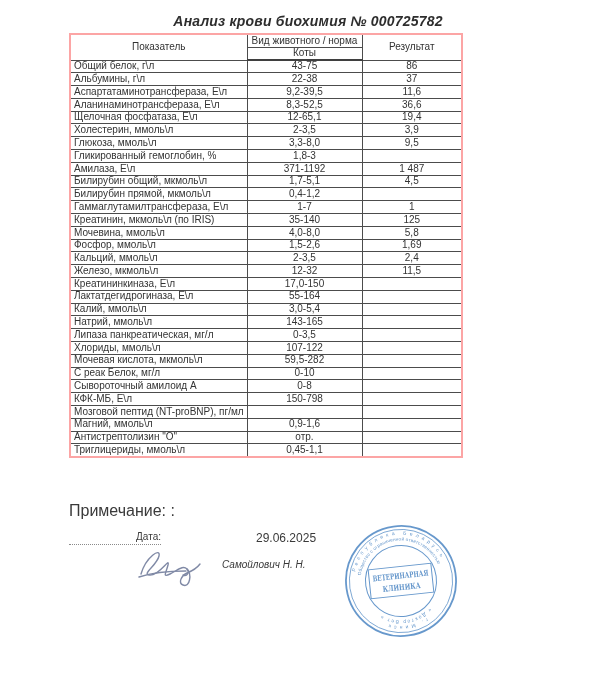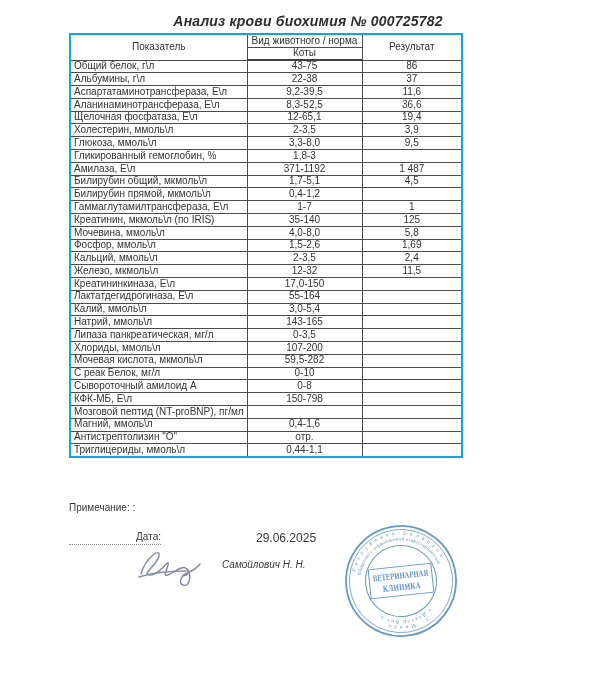--- a/index.html
+++ b/index.html
@@ -7,32 +7,32 @@
     position:relative;width:600px;height:683px;background:#ffffff;overflow:hidden;
     font-family:"Liberation Sans", sans-serif;color:#333;
   }
   .title{
     position:absolute;top:13px;left:8px;width:100%;text-align:center;
     font-size:14px;font-weight:bold;font-style:italic;color:#2e2e2e;letter-spacing:.2px;
   }
   table.results{
     position:absolute;left:69px;top:33px;width:392px;
     border-collapse:collapse;table-layout:fixed;
-    border:2px solid #0ea5e9;
+    border:2px solid #fca5a5;
   }
   table.results td{
     border:1px solid #4c4c4c;font-size:10px;line-height:1.05;color:#333;
     padding:0 3px;height:12.8px;overflow:hidden;white-space:nowrap;box-sizing:border-box;
   }
   table.results td.h{text-align:center;height:13px;}
   td.normh{border-bottom:2px solid #3f3f3f;}
   table.results thead tr:last-child td{border-bottom:2px solid #3f3f3f;}
   .c-name{text-align:left;margin-left:28px;}
   .c-norm,.c-result{text-align:center;}
-  .note{position:absolute;left:69px;top:502px;font-size:10px;color:#3a3a3a;}
+  .note{position:absolute;left:69px;top:502px;font-size:16px;color:#3a3a3a;}
   .date-row{position:absolute;left:69px;top:531px;font-size:10px;color:#3a3a3a;text-align:right;}
   .dotted{display:inline-block;border-bottom:1px dotted #8a8a8a;padding-bottom:2px;}
   .date-label{width:92px;}
   .date-value{position:absolute;left:187px;top:0;font-size:12px;color:#3a3a3a;white-space:nowrap;}
   .head-label{position:absolute;left:69px;top:556px;font-size:10px;color:#3a3a3a;line-height:13px;}
   .lab-line{width:84px;}
   .head-name{position:absolute;left:222px;top:559px;font-size:10px;color:#3a3a3a;white-space:nowrap;font-style:italic;}
   .signature{position:absolute;left:134px;top:544px;}
   .stamp{position:absolute;left:343px;top:523px;opacity:.92;}
   .stamp text{fill:var(--stamp-color,#5b90c8);font-family:"Liberation Sans",sans-serif;}
@@ -168,21 +168,21 @@
           <td class="c-norm">143-165</td>
           <td class="c-result"></td>
         </tr>
         <tr>
           <td class="c-name">Липаза панкреатическая, мг/л</td>
           <td class="c-norm">0-3,5</td>
           <td class="c-result"></td>
         </tr>
         <tr>
           <td class="c-name">Хлориды, ммоль\л</td>
-          <td class="c-norm">107-200</td>
+          <td class="c-norm">107-122</td>
           <td class="c-result"></td>
         </tr>
         <tr>
           <td class="c-name">Мочевая кислота, мкмоль\л</td>
           <td class="c-norm">59,5-282</td>
           <td class="c-result"></td>
         </tr>
         <tr>
           <td class="c-name">С реак Белок, мг/л</td>
           <td class="c-norm">0-10</td>
@@ -198,31 +198,31 @@
           <td class="c-norm">150-798</td>
           <td class="c-result"></td>
         </tr>
         <tr>
           <td class="c-name">Мозговой пептид (NT-proBNP), пг/мл</td>
           <td class="c-norm"></td>
           <td class="c-result"></td>
         </tr>
         <tr>
           <td class="c-name">Магний, ммоль\л</td>
-          <td class="c-norm">0,4-1,6</td>
+          <td class="c-norm">0,9-1,6</td>
           <td class="c-result"></td>
         </tr>
         <tr>
           <td class="c-name">Антистрептолизин "О"</td>
           <td class="c-norm">отр.</td>
           <td class="c-result"></td>
         </tr>
         <tr>
           <td class="c-name">Триглицериды, ммоль\л</td>
-          <td class="c-norm">0,44-1,1</td>
+          <td class="c-norm">0,45-1,1</td>
           <td class="c-result"></td>
         </tr>
       </tbody>
   </table>
 
   <div class="note">Примечание: :</div>
 
   <div class="date-row">
     <span class="dotted date-label">Дата:</span>
     <span class="date-value">29.06.2025</span>

